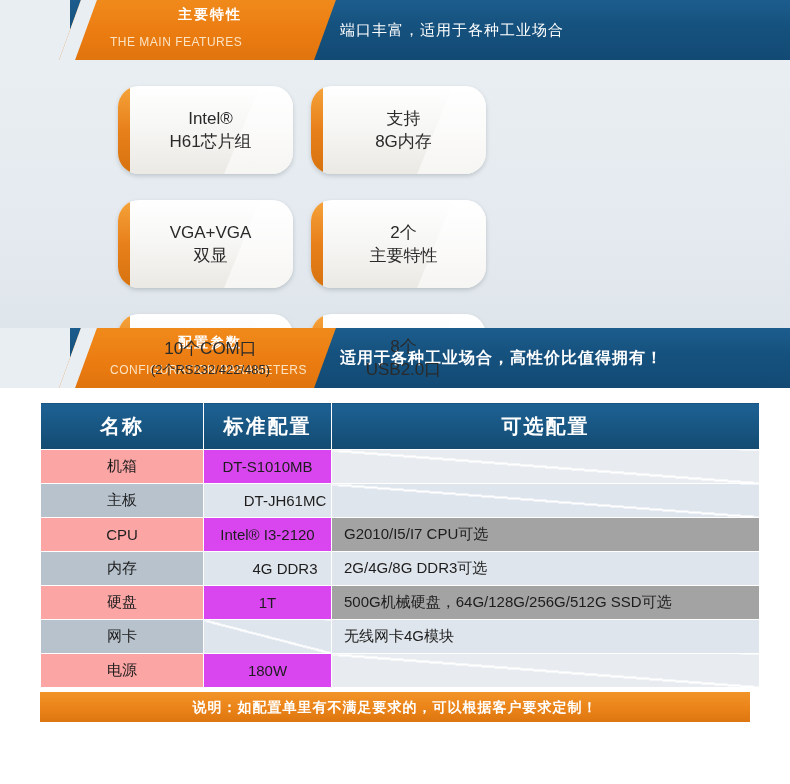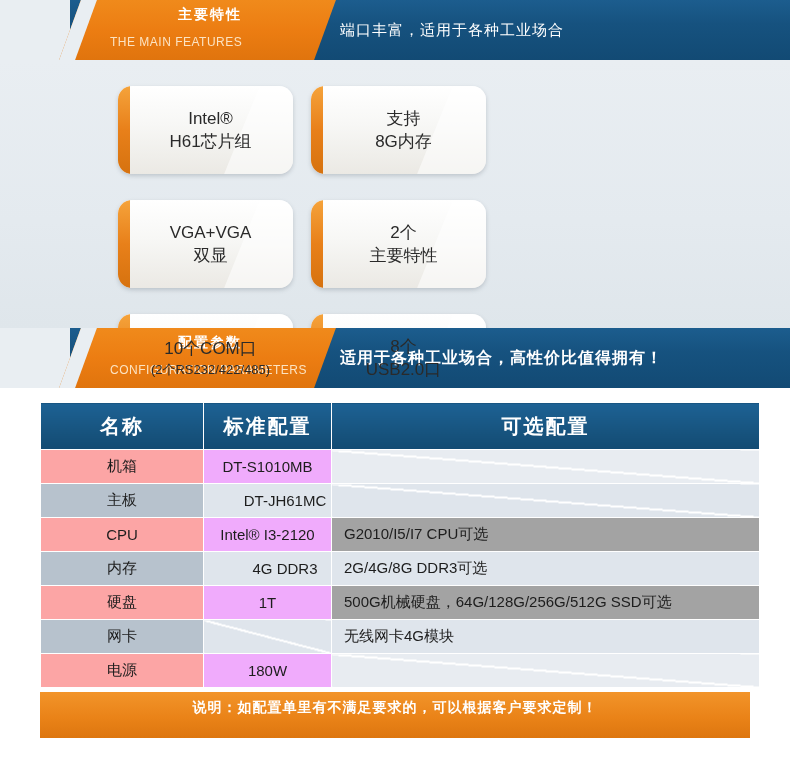--- a/index.html
+++ b/index.html
@@ -95,21 +95,21 @@
     top: 26px;
     width: 560px;
     display: flex;
     flex-wrap: wrap;
     gap: 26px 18px;
   }
   .feature-pill {
     position: relative;
     width: 175px;
     height: 88px;
-    border-radius: 14px;
+    border-radius: 21px;
     background: linear-gradient(to bottom, #ffffff 0%, #f7f7f5 45%, #ebe9e4 100%);
     box-shadow: 0 2px 4px rgba(90,100,110,0.28);
     display: flex;
     align-items: center;
     justify-content: center;
     overflow: hidden;
   }
   .feature-pill::before {
     content: "";
     position: absolute;
@@ -176,21 +176,21 @@
   }
   td.c-name {
     background: #fca5a5;
     text-align: center;
     font-size: 16px;
   }
   tr.alt td.c-name {
     background: #b7c2cd;
   }
   td.c-std {
-    background: #f0abfc;
+    background: #d946ef;
     text-align: center;
     font-size: 14px;
   }
   tr.alt td.c-std {
     background: #dfe5ec;
     padding-left: 36px;
   }
   td.c-opt {
     background: #a3a3a3;
     text-align: left;
@@ -216,21 +216,21 @@
       #e8ecf1;
   }
   tr.alt td.c-std.diag {
     background:
       linear-gradient(to top right, transparent calc(50% - 1px), #ffffff calc(50% - 1px), #ffffff calc(50% + 1px), transparent calc(50% + 1px)),
       #dfe5ec;
   }
   .footnote {
     width: 710px;
     margin: 4px 0 5px 0;
-    height: 46px;
+    height: 30px;
     line-height: 30px;
     background: linear-gradient(to bottom, #f2942a 0%, #ea8318 55%, #dd760f 100%);
     color: #ffffff;
     font-size: 14px;
     font-weight: bold;
     text-align: center;
     letter-spacing: 1px;
   }
   .bottom-pad {
     height: 60px;

